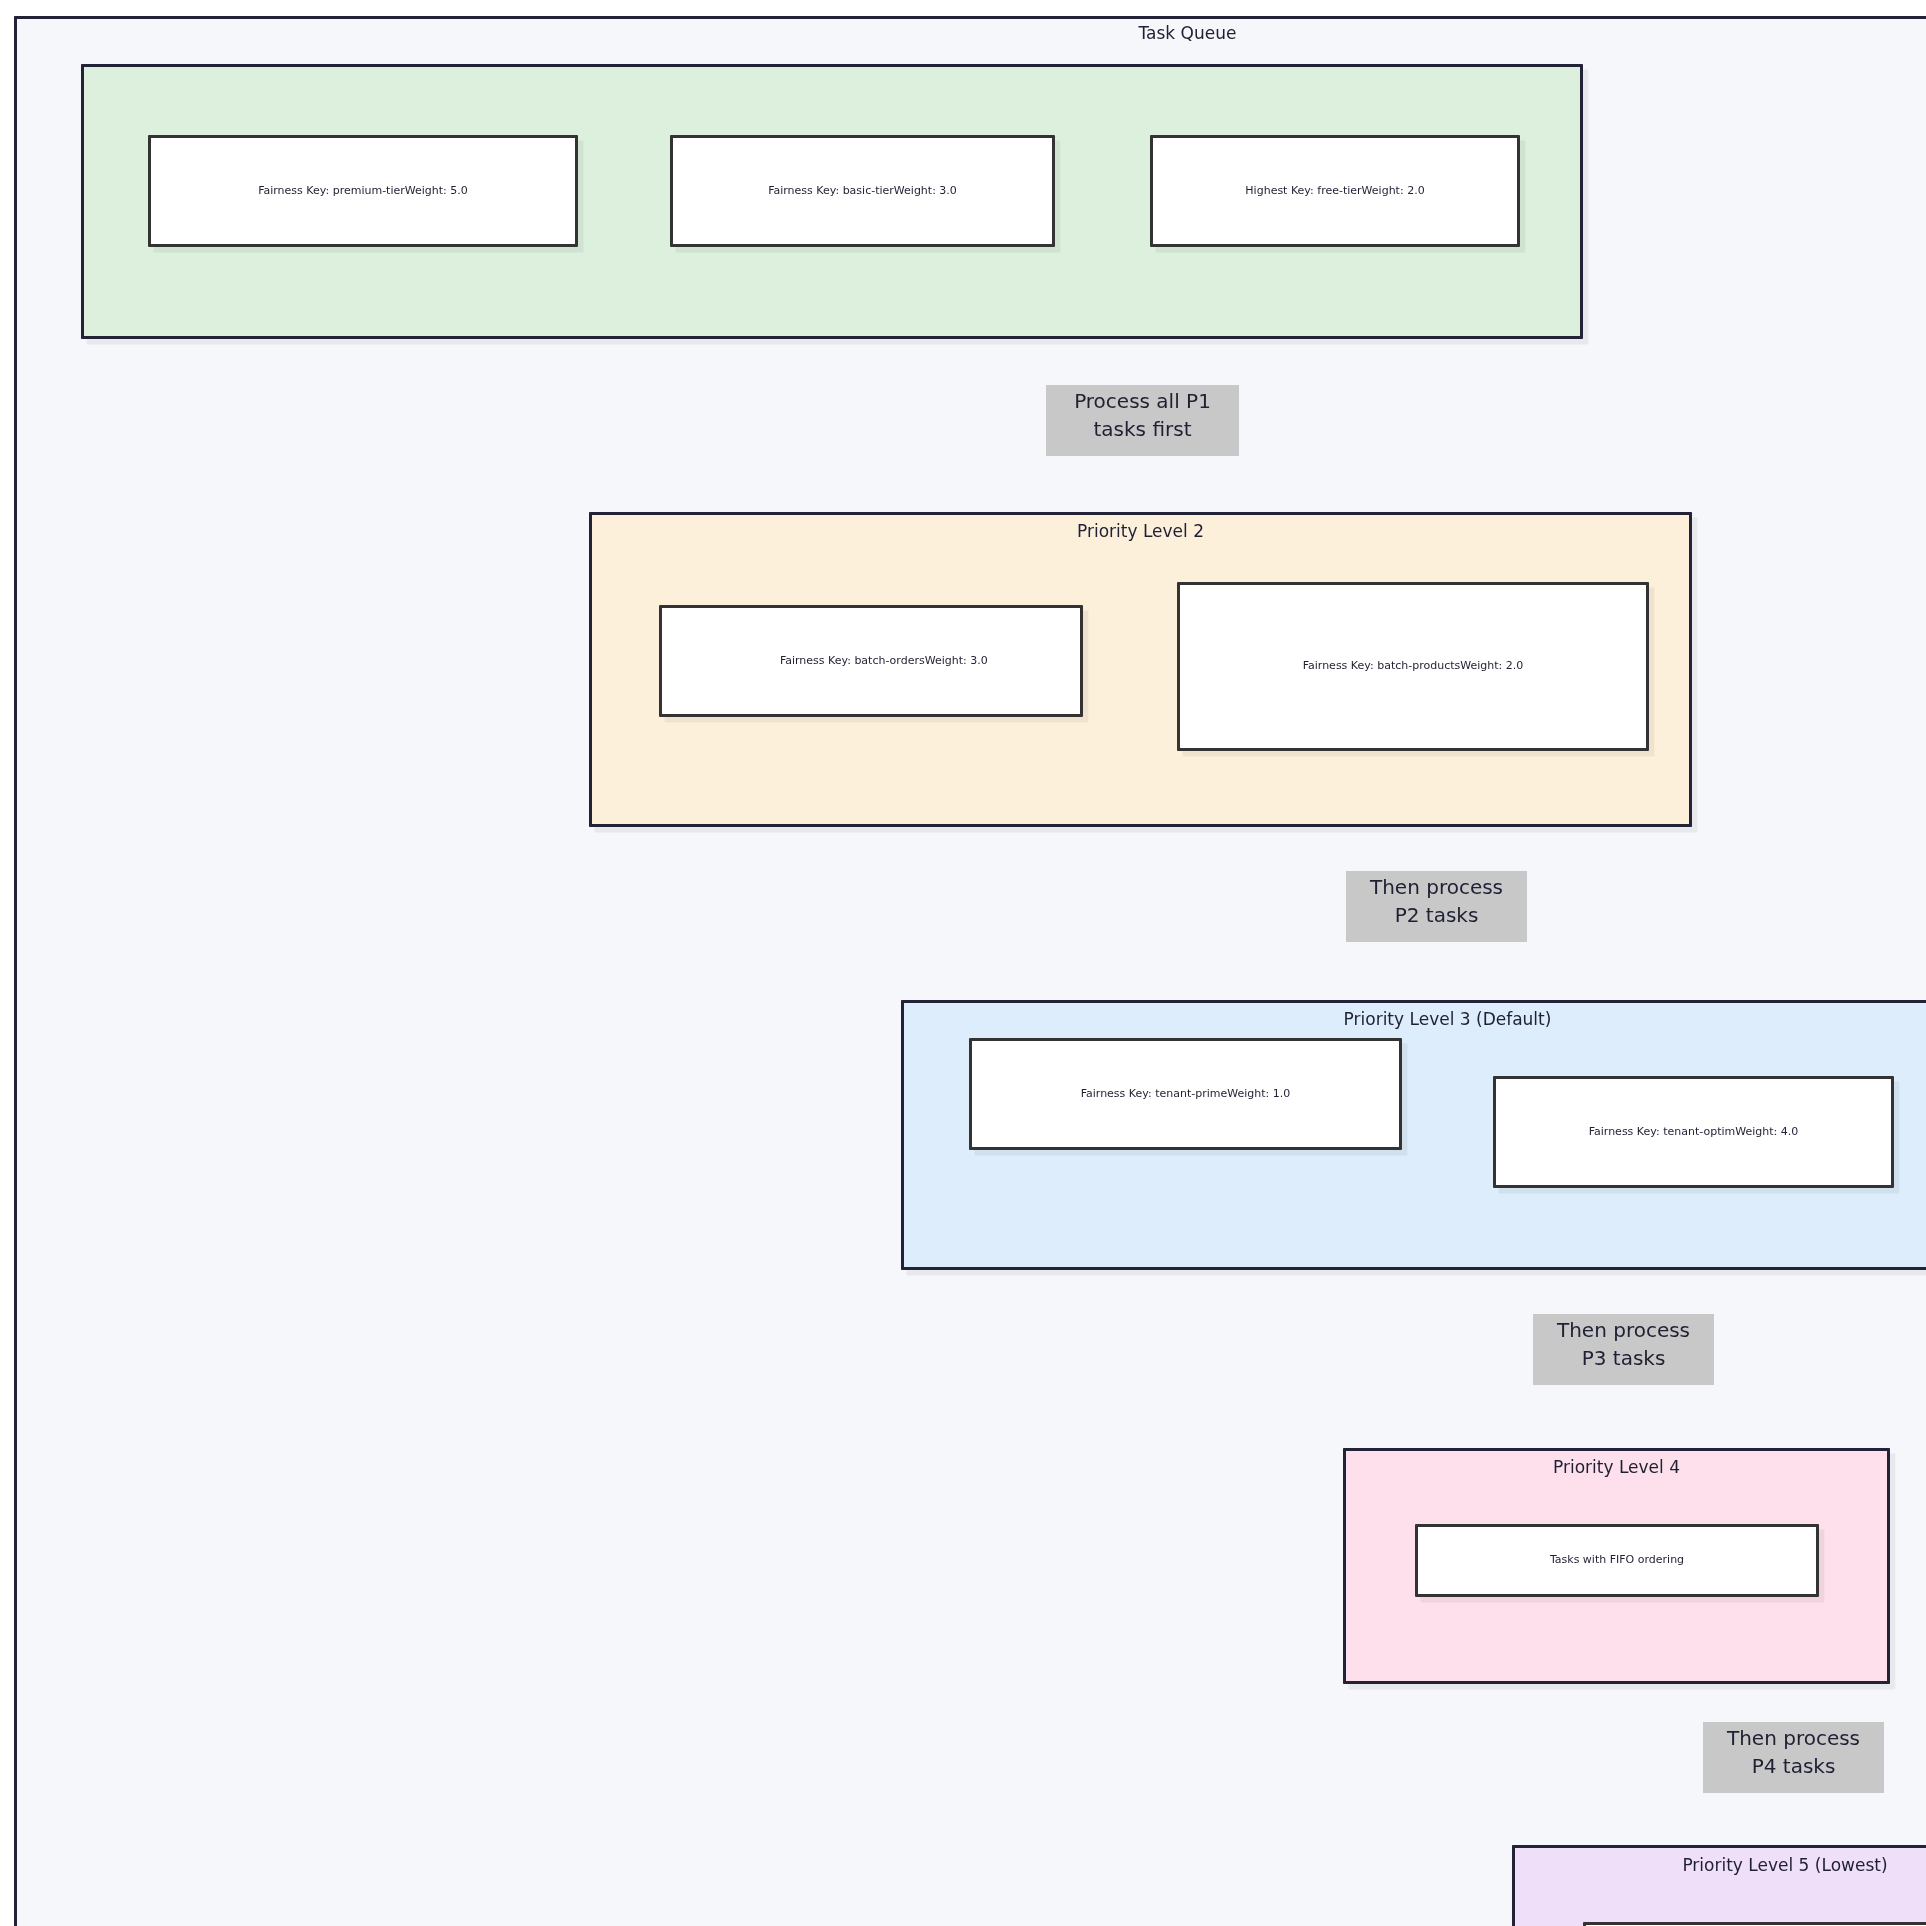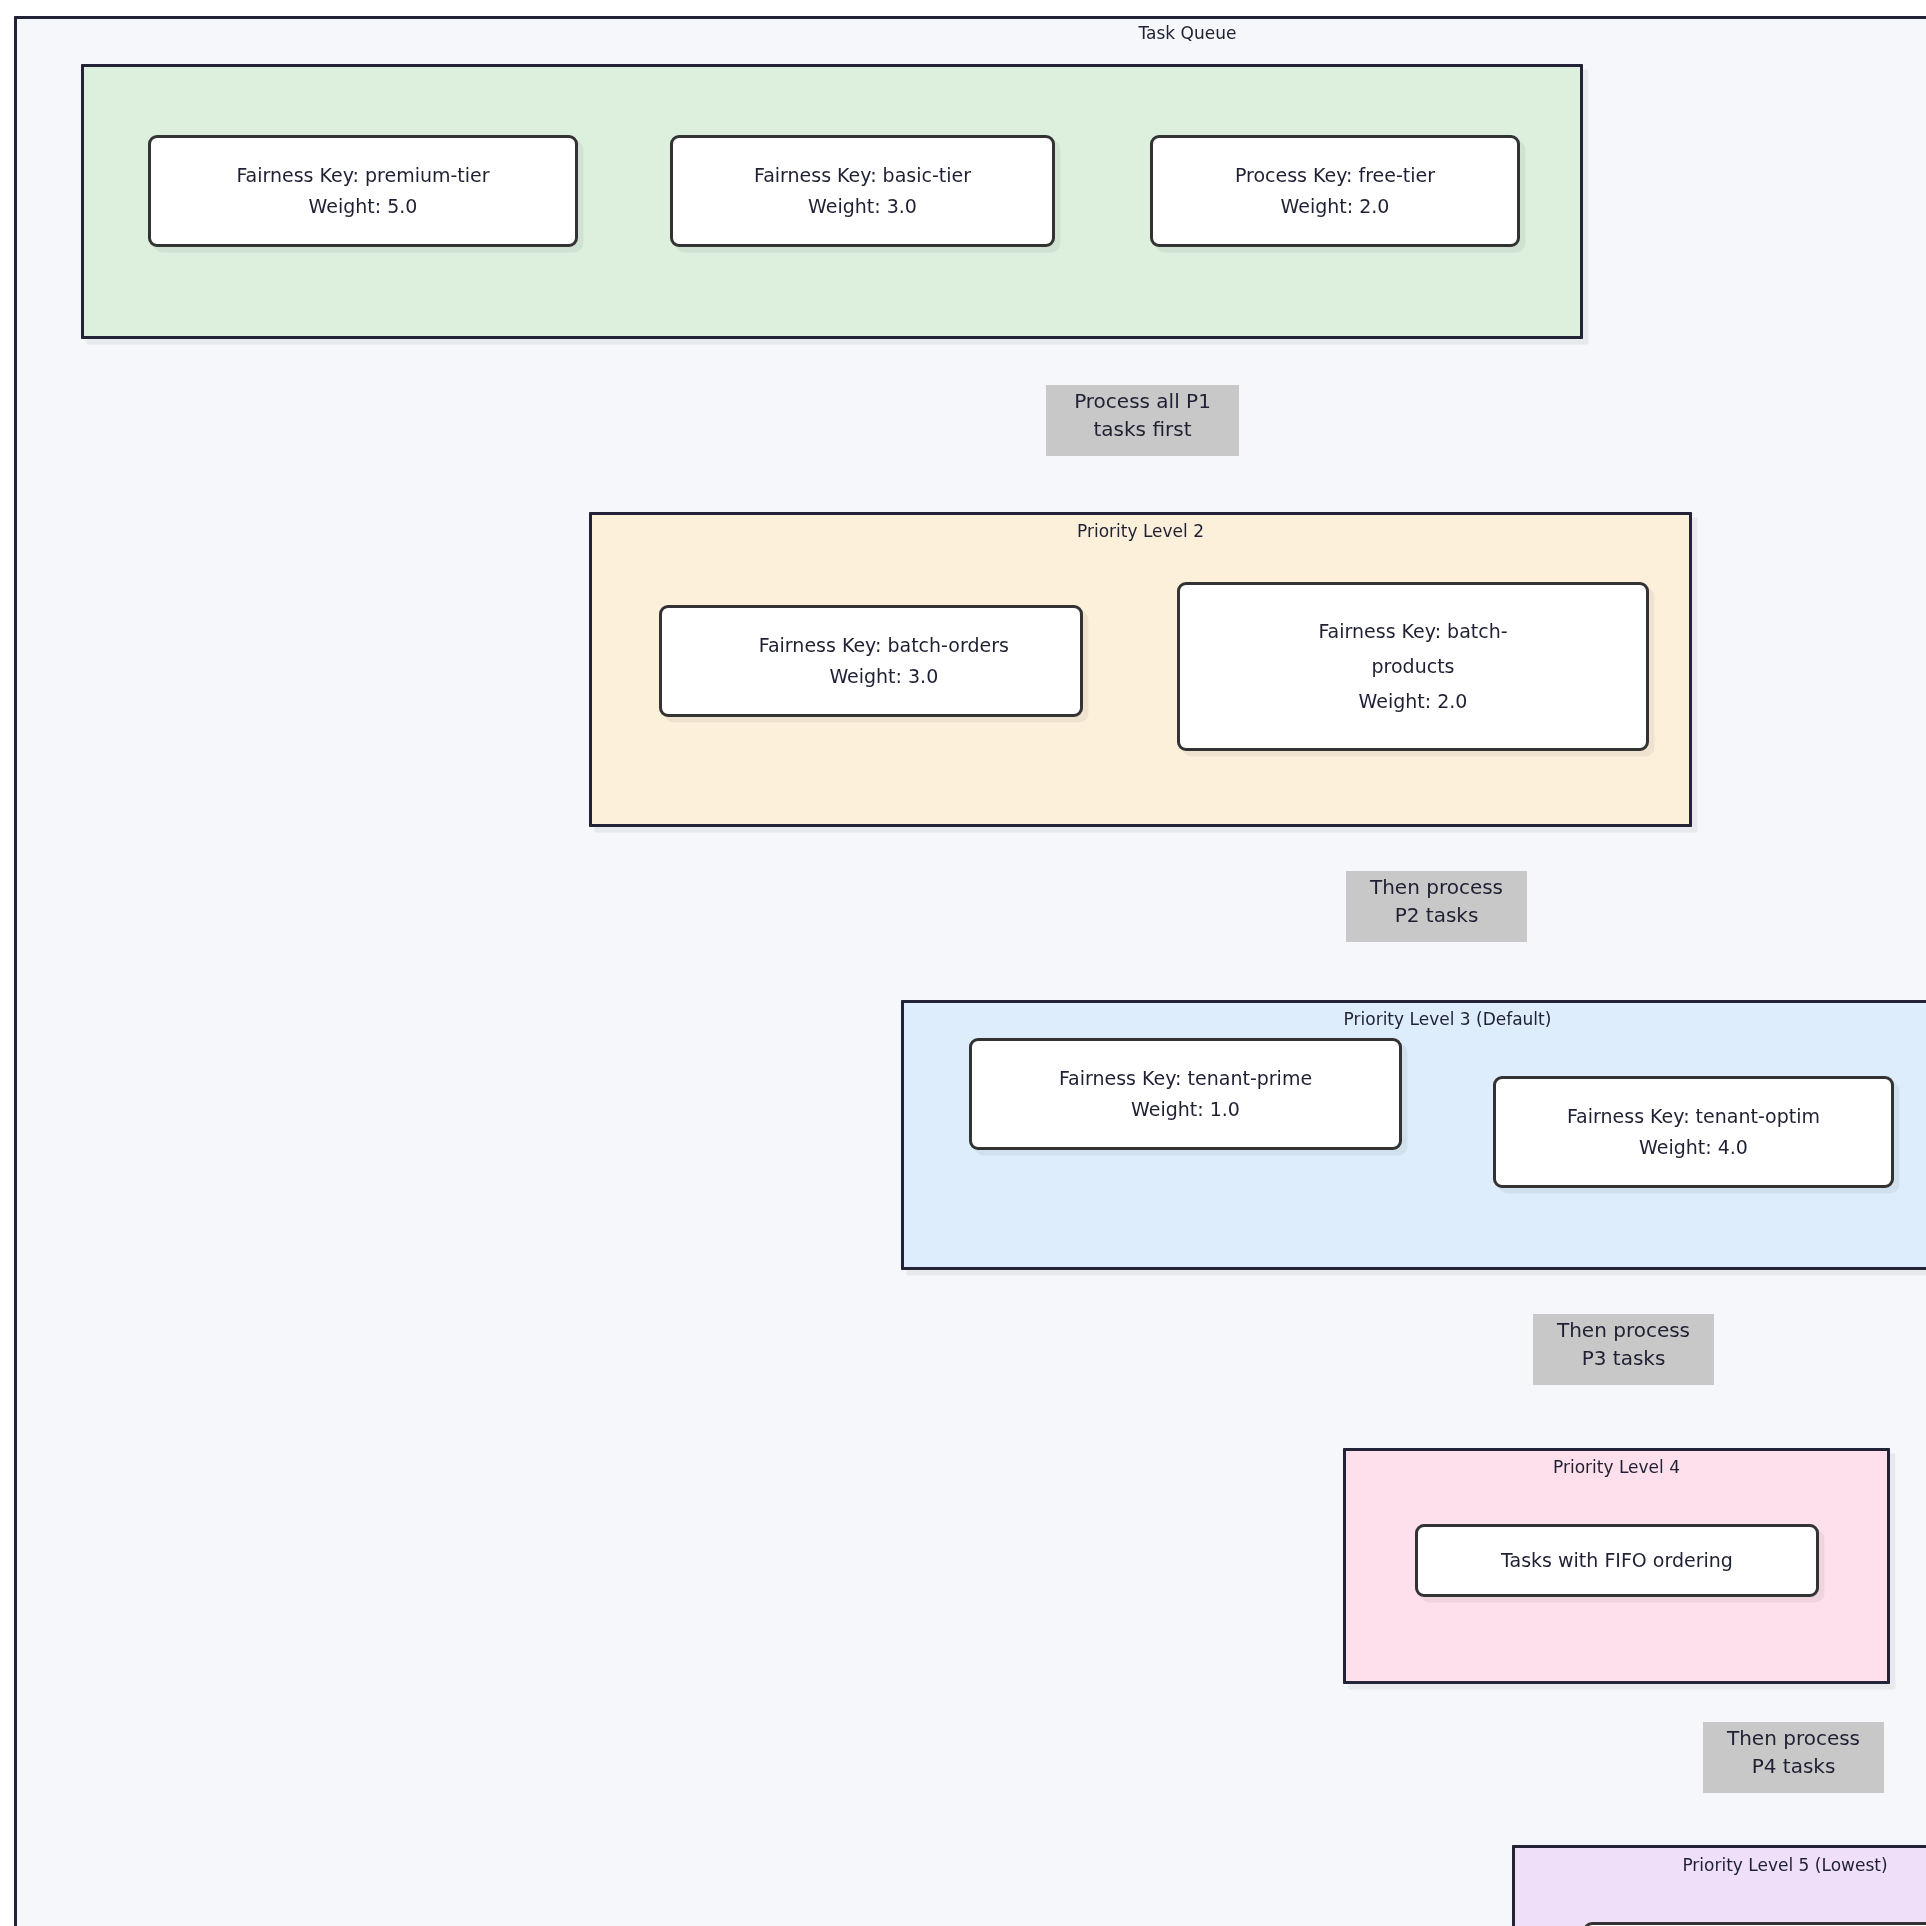--- a/index.html
+++ b/index.html
@@ -41,29 +41,29 @@
     color: #1f2033;
     font-size: 17px;
     line-height: 1.15;
     white-space: nowrap;
   }
   .leaf {
     position: absolute;
     box-sizing: border-box;
     background: #ffffff;
     border: 3.5px solid #333333;
-    border-radius: 9px;
+    border-radius: 1px;
     box-shadow: 5.4px 5.4px 0 0 rgba(0,0,0,0.055);
     display: flex;
-    flex-direction: column;
+    flex-direction: row;
     align-items: center;
     justify-content: center;
     text-align: center;
     color: #1f2033;
-    font-size: 19px;
+    font-size: 11px;
     line-height: 1.65;
     padding: 2.3px 5.4px;
   }
   .leaf .ln { display: block; }
   .edge-label {
     position: absolute;
     background: #c8c8c8;
     color: #1f2033;
     font-size: 20px;
     line-height: 1.42;
@@ -120,21 +120,21 @@
     <span class="ln">Fairness Key: premium-tier</span>
     <span class="ln">Weight: 5.0</span>
   </div>
 
   <div class="leaf" style="left:670px; top:135px; width:385px; height:112px;">
     <span class="ln">Fairness Key: basic-tier</span>
     <span class="ln">Weight: 3.0</span>
   </div>
 
   <div class="leaf" style="left:1150px; top:135px; width:370px; height:112px;">
-    <span class="ln">Process Key: free-tier</span>
+    <span class="ln">Highest Key: free-tier</span>
     <span class="ln">Weight: 2.0</span>
   </div>
 
   <div class="edge-label" style="left:1046px; top:385px; width:193px; height:71px;">
     <span class="ln">Process all P1</span>
     <span class="ln">tasks first</span>
   </div>
 
   <div class="box" style="left:589px; top:512px; width:1103px; height:315px; background:#fdf0db;"></div>
   <div class="cluster-title" style="left:589px; top:522px; width:1103px;">Priority Level 2</div>

